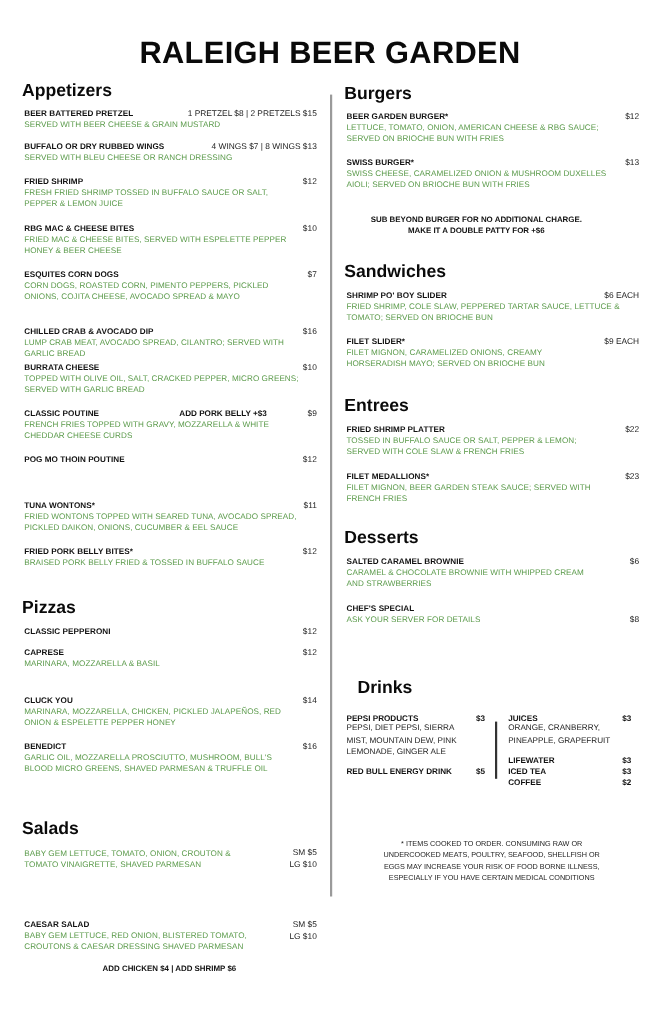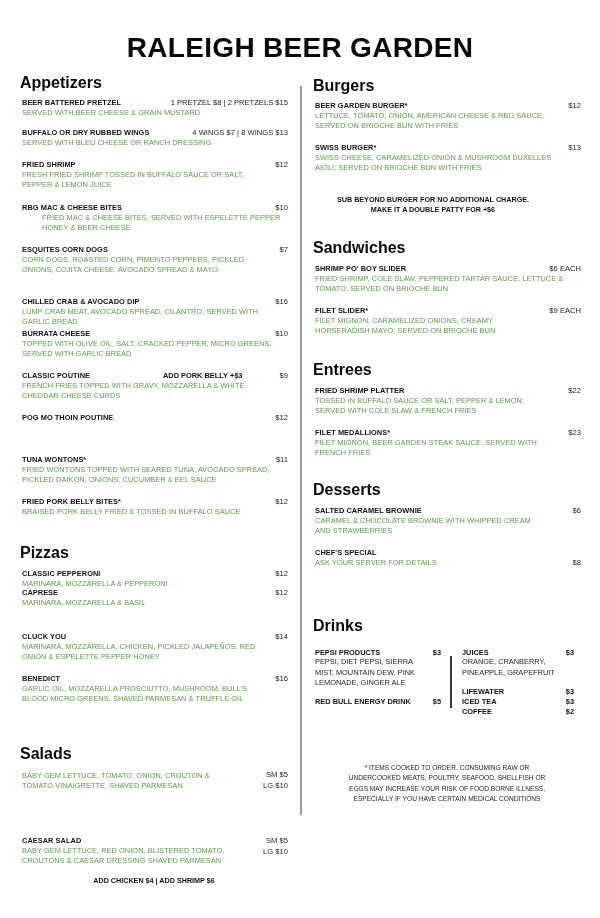--- a/index.html
+++ b/index.html
@@ -89,21 +89,21 @@
         <span class="item-name">FRIED SHRIMP</span>
         <span class="item-price">$12</span>
       </div>
     <div class="item-desc" style="width:240px;">FRESH FRIED SHRIMP TOSSED IN BUFFALO SAUCE OR SALT, PEPPER &amp; LEMON JUICE</div>
   </div>
   <div class="item" style="top:203px;">
     <div class="item-row">
         <span class="item-name">RBG MAC &amp; CHEESE BITES</span>
         <span class="item-price">$10</span>
       </div>
-    <div class="item-desc" style="width:240px;margin-left:20px;">FRIED MAC &amp; CHEESE BITES, SERVED WITH ESPELETTE PEPPER HONEY &amp; BEER CHEESE</div>
+    <div class="item-desc" style="width:240px;">FRIED MAC &amp; CHEESE BITES, SERVED WITH ESPELETTE PEPPER HONEY &amp; BEER CHEESE</div>
   </div>
   <div class="item" style="top:245px;">
     <div class="item-row">
         <span class="item-name">ESQUITES CORN DOGS</span>
         <span class="item-price">$7</span>
       </div>
     <div class="item-desc" style="width:250px;">CORN DOGS, ROASTED CORN, PIMENTO PEPPERS, PICKLED ONIONS, COJITA CHEESE, AVOCADO SPREAD &amp; MAYO</div>
   </div>
   <div class="item" style="top:287px;margin-top:10px;">
     <div class="item-row">
@@ -148,21 +148,20 @@
     <div class="item-desc">BRAISED PORK BELLY FRIED &amp; TOSSED IN BUFFALO SAUCE</div>
   </div>
 
   <div class="section-title" style="top:544px;">Pizzas</div>
 
   <div class="item" style="top:569px;">
     <div class="item-row">
         <span class="item-name">CLASSIC PEPPERONI</span>
         <span class="item-price">$12</span>
       </div>
-    <div class="item-desc">MARINARA, MOZZARELLA &amp; PEPPERONI</div>
   </div>
   <div class="item" style="top:588px;">
     <div class="item-row">
         <span class="item-name">CAPRESE</span>
         <span class="item-price">$12</span>
       </div>
     <div class="item-desc">MARINARA, MOZZARELLA &amp; BASIL</div>
   </div>
   <div class="item" style="top:632px;">
     <div class="item-row">
@@ -271,21 +270,21 @@
   <div class="item" style="top:548px;">
     <div class="item-row">
         <span class="item-name">CHEF'S SPECIAL</span>
       </div>
     <div class="item-row">
         <span class="item-desc">ASK YOUR SERVER FOR DETAILS</span>
         <span class="item-price">$8</span>
       </div>
   </div>
 
-  <div class="section-title" style="top:617px;">Drinks</div>
+  <div class="section-title" style="top:617px;margin-left:12px;">Drinks</div>
 
   <div style="position:absolute;left:2px;top:648px;width:126px;">
     <div class="item-row">
         <span class="drink-name">PEPSI PRODUCTS</span>
         <span class="drink-price">$3</span>
       </div>
     <div class="drink-desc" style="width:118px;">PEPSI, DIET PEPSI, SIERRA MIST, MOUNTAIN DEW, PINK LEMONADE, GINGER ALE</div>
     <div class="item-row" style="margin-top:8px;">
         <span class="drink-name">RED BULL ENERGY DRINK</span>
         <span class="drink-price">$5</span>

